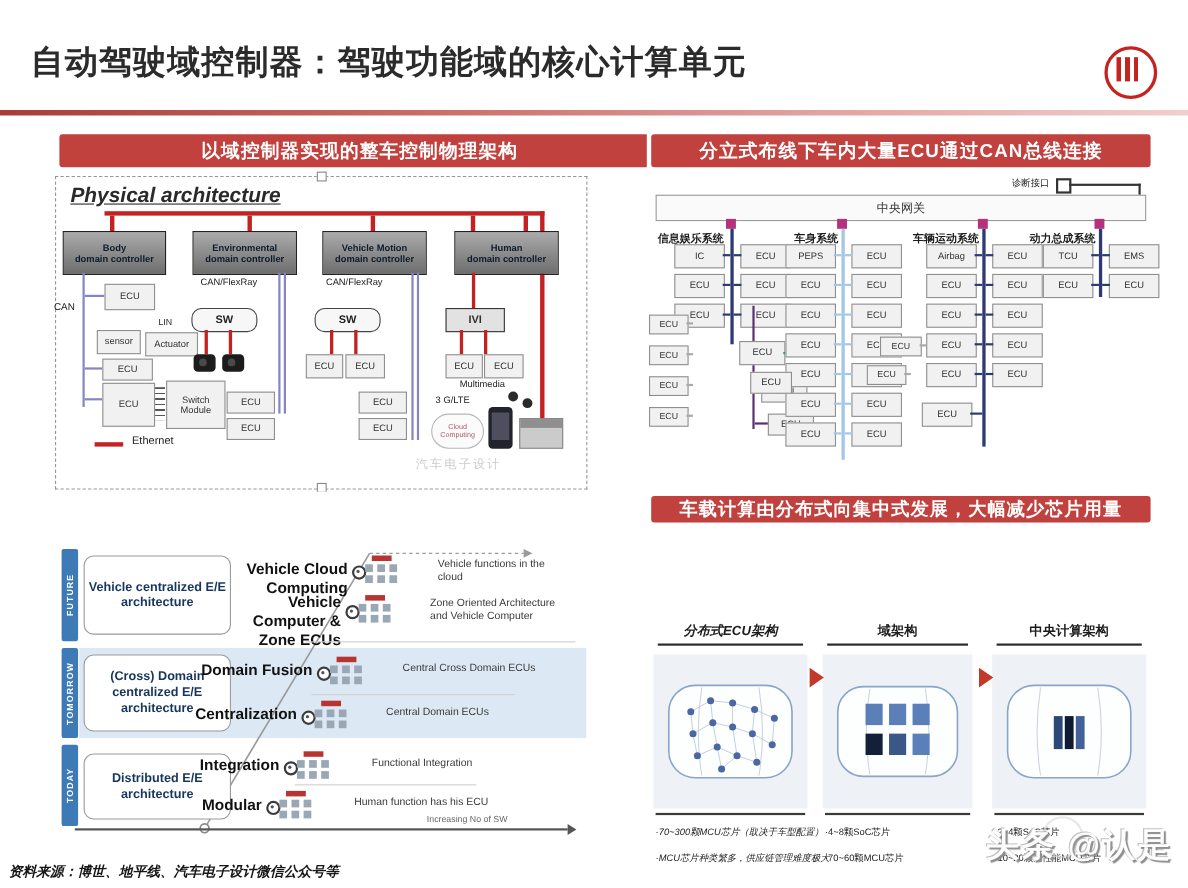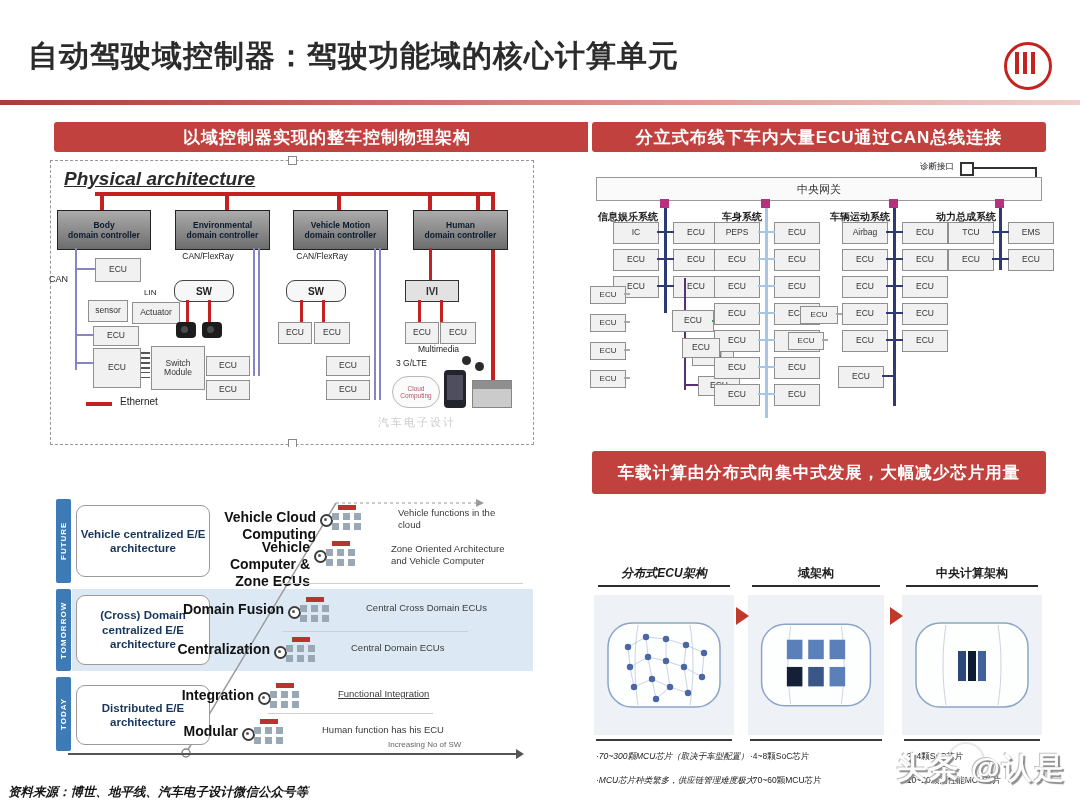--- a/index.html
+++ b/index.html
@@ -368,21 +368,21 @@
         </div>
         <div class="mini" style="left: 222px; top: 236px; z-index: 3;">
           <div class="sq" style="left: 0px; top: 8px;"></div>
           <div class="sq" style="left: 11px; top: 8px;"></div>
           <div class="sq" style="left: 22px; top: 8px;"></div>
           <div class="sq" style="left: 0px; top: 18px;"></div>
           <div class="sq" style="left: 11px; top: 18px;"></div>
           <div class="sq" style="left: 22px; top: 18px;"></div>
           <div class="bar" style="left: 6px; top: 0px;"></div>
         </div>
-        <div class="stage-desc" style="left: 290px; top: 241px; width: 130px; z-index: 3; text-decoration: underline;">Functional Integration</div>
+        <div class="stage-desc" style="left: 290px; top: 241px; width: 130px; z-index: 3;">Functional Integration</div>
         <div class="stage-lbl" style="left: 105px; top: 276px; width: 85px; z-index: 3;">Modular</div>
         <div class="marker" style="left: 194px; top: 281px; z-index: 3;">
           <i></i>
         </div>
         <div class="mini" style="left: 206px; top: 272px; z-index: 3;">
           <div class="sq" style="left: 0px; top: 8px;"></div>
           <div class="sq" style="left: 11px; top: 8px;"></div>
           <div class="sq" style="left: 22px; top: 8px;"></div>
           <div class="sq" style="left: 0px; top: 18px;"></div>
           <div class="sq" style="left: 11px; top: 18px;"></div>
@@ -399,21 +399,21 @@
       <line x1="288" y1="16" x2="428" y2="16" stroke="#9a9a9a" stroke-width="1.2" stroke-dasharray="3,3"></line>
       <polygon points="428,12 436,16 428,20" fill="#9a9a9a"></polygon>
       <circle cx="138" cy="266" r="4" fill="#fff" stroke="#888" stroke-width="1.5"></circle>
     </svg>
     <div class="abs" style="left:20px;top:306px;width:448px;height:1.5px;background:#555;"></div>
     <div class="abs" style="left:468px;top:302px;width:0;height:0;border-top:5px solid transparent;border-bottom:5px solid transparent;border-left:8px solid #555;"></div>
     <div class="lbl" style="left:340px;top:293px;font-size:8px;color:#666;">Increasing No of SW</div>
   </div>
 
   <div class="panel" id="p-evo" style="left:588px;top:447px;width:462px;height:330px;">
-    <div class="banner" style="left:4px;top:4px;width:454px;height:43px;font-size:16.5px;">车载计算由分布式向集中式发展，大幅减少芯片用量</div>
+    <div class="banner" style="left:4px;top:4px;width:454px;height:24px;font-size:16.5px;">车载计算由分布式向集中式发展，大幅减少芯片用量</div>
     <div id="evo-cols">
         <div class="abs" style="left: 6px; top: 40px; width: 140px; height: 288px; font-style: italic;">
           <div class="evo-title">分布式ECU架构</div>
           <div class="evo-rule"></div>
           <div class="carbox"><svg width="140" height="140" viewBox="0 0 140 140">
               <rect x="14" y="28" width="112" height="84" rx="24" fill="#fdfefe" stroke="#8aa5c8" stroke-width="1.5"></rect>
               <path d="M44,30 C40,55 40,85 44,110" fill="none" stroke="#ccd4de" stroke-width="1"></path>
               <path d="M96,30 C100,55 100,85 96,110" fill="none" stroke="#ccd4de" stroke-width="1"></path>
               <line x1="34" y1="52" x2="52" y2="42" stroke="#bcc8da" stroke-width="0.8"></line>
               <line x1="52" y1="42" x2="72" y2="44" stroke="#bcc8da" stroke-width="0.8"></line>

